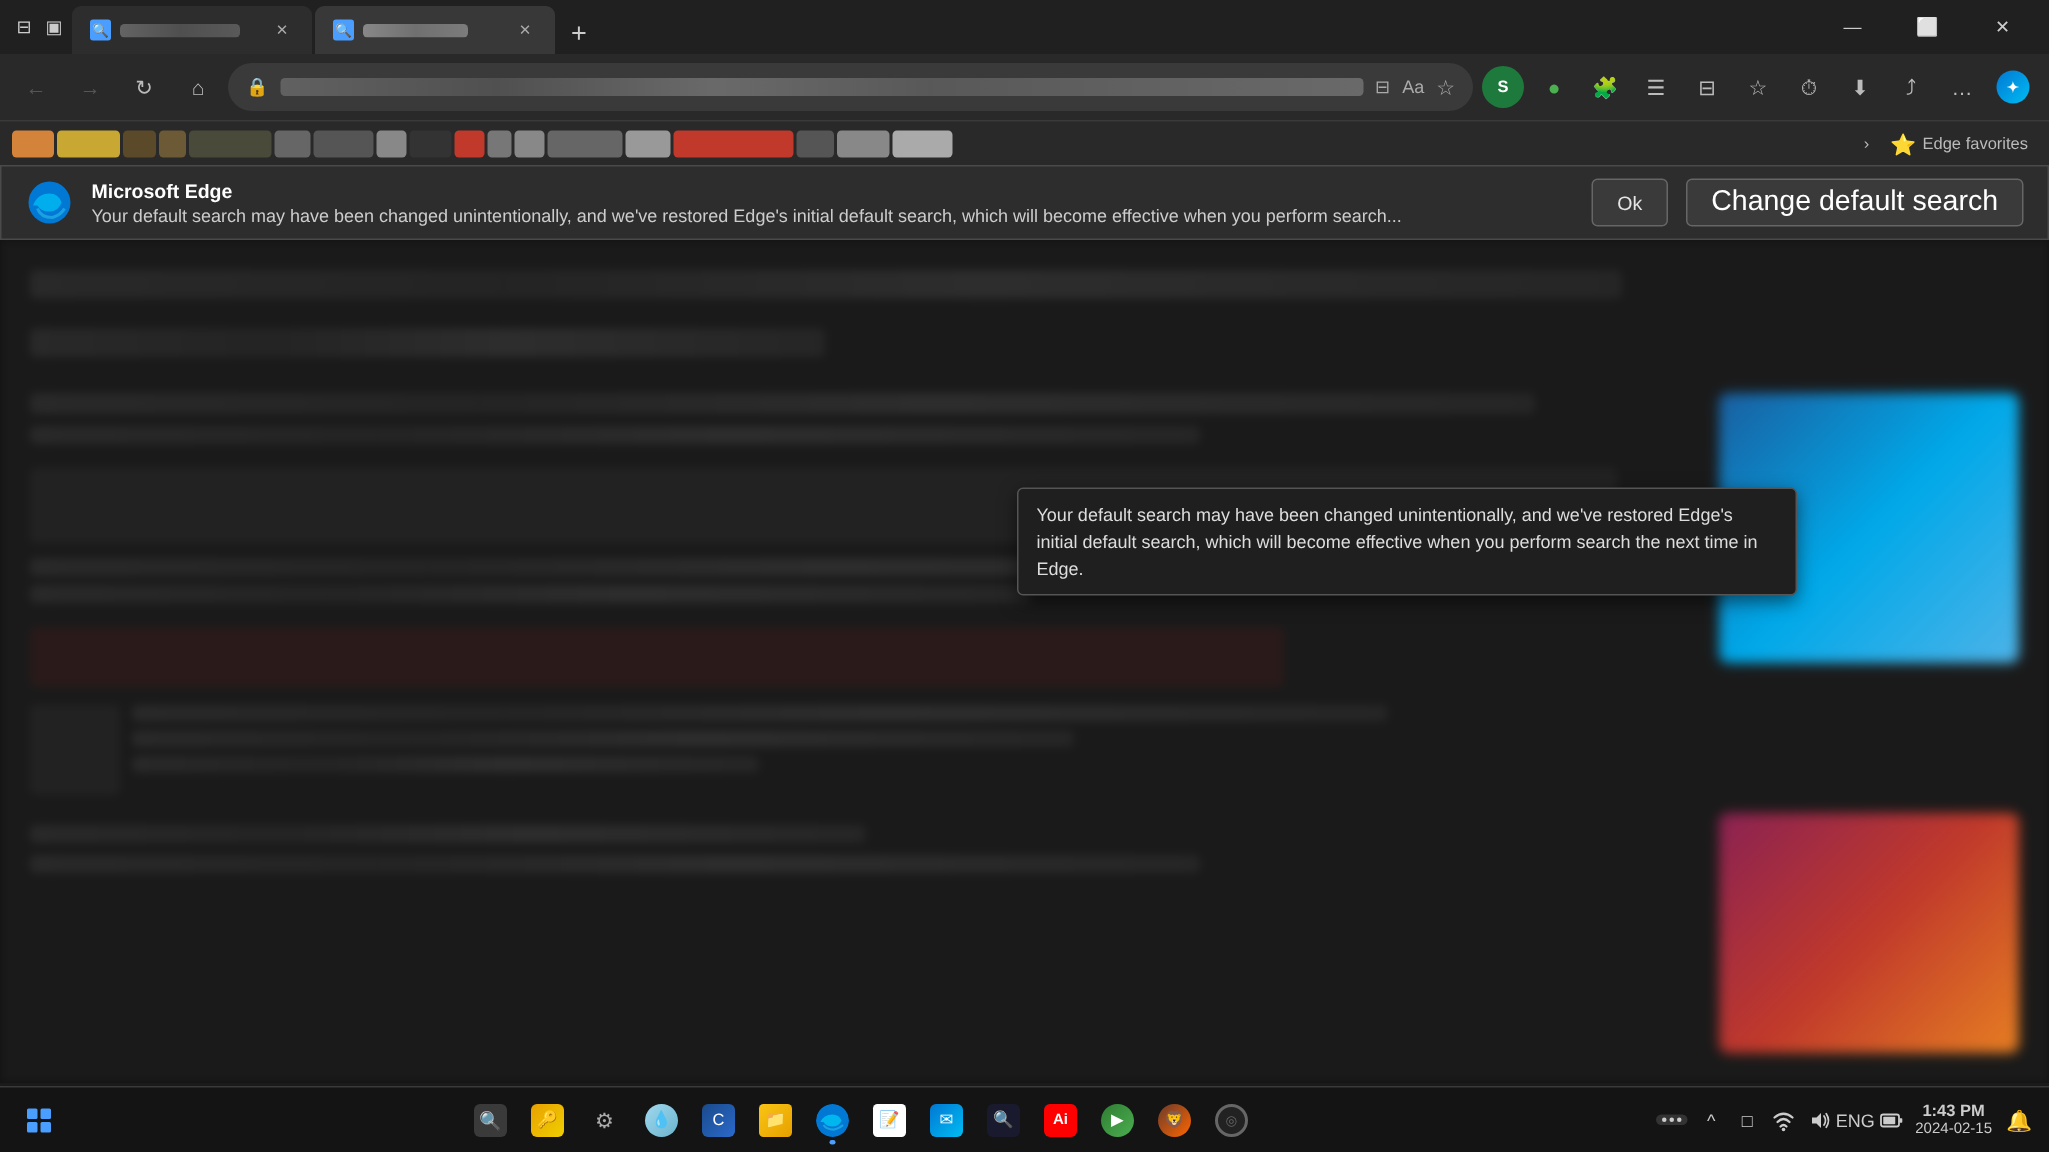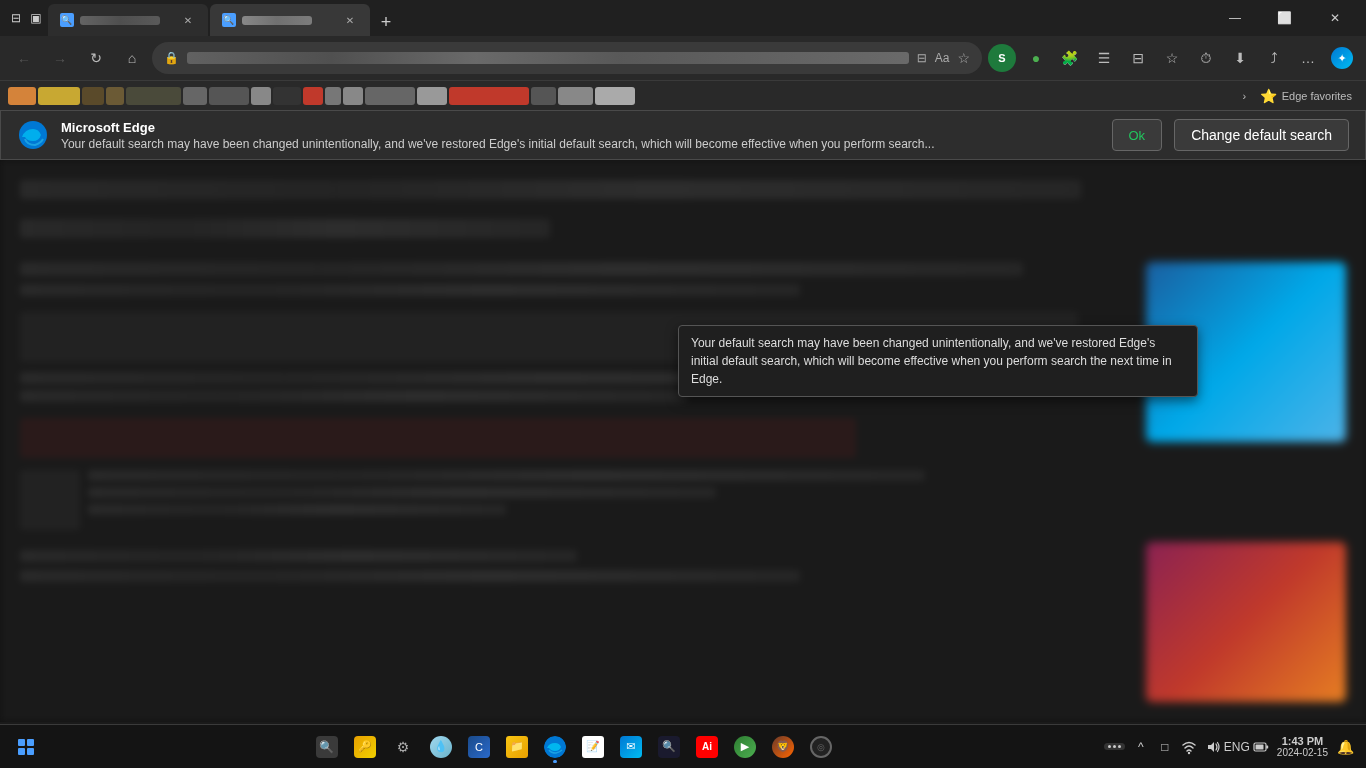--- a/index.html
+++ b/index.html
@@ -145,27 +145,27 @@
       gap: 12px;
       position: relative;
       z-index: 100;
     }
     .notification-text-block { flex: 1; }
     .notification-title { font-size: 13px; font-weight: 600; color: #fff; }
     .notification-body { font-size: 12px; color: #ccc; margin-top: 2px; }
     .notif-ok-btn {
       height: 32px; padding: 0 16px;
       background: #3a3a3a; border: 1px solid #666;
-      border-radius: 4px; color: #22c55e; font-size: 13px;
+      border-radius: 4px; color: #e5e5e5; font-size: 13px;
       cursor: pointer; flex-shrink: 0;
     }
     .notif-change-btn {
       height: 32px; padding: 0 16px;
       background: #3a3a3a; border: 1px solid #666;
-      border-radius: 4px; color: #fff; font-size: 14px;
+      border-radius: 4px; color: #fff; font-size: 19px;
       cursor: pointer; flex-shrink: 0;
     }
 
     
     .tooltip {
       position: absolute;
       top: 165px;
       left: 678px;
       background: #1f1f1f;
       border: 1px solid #555;

